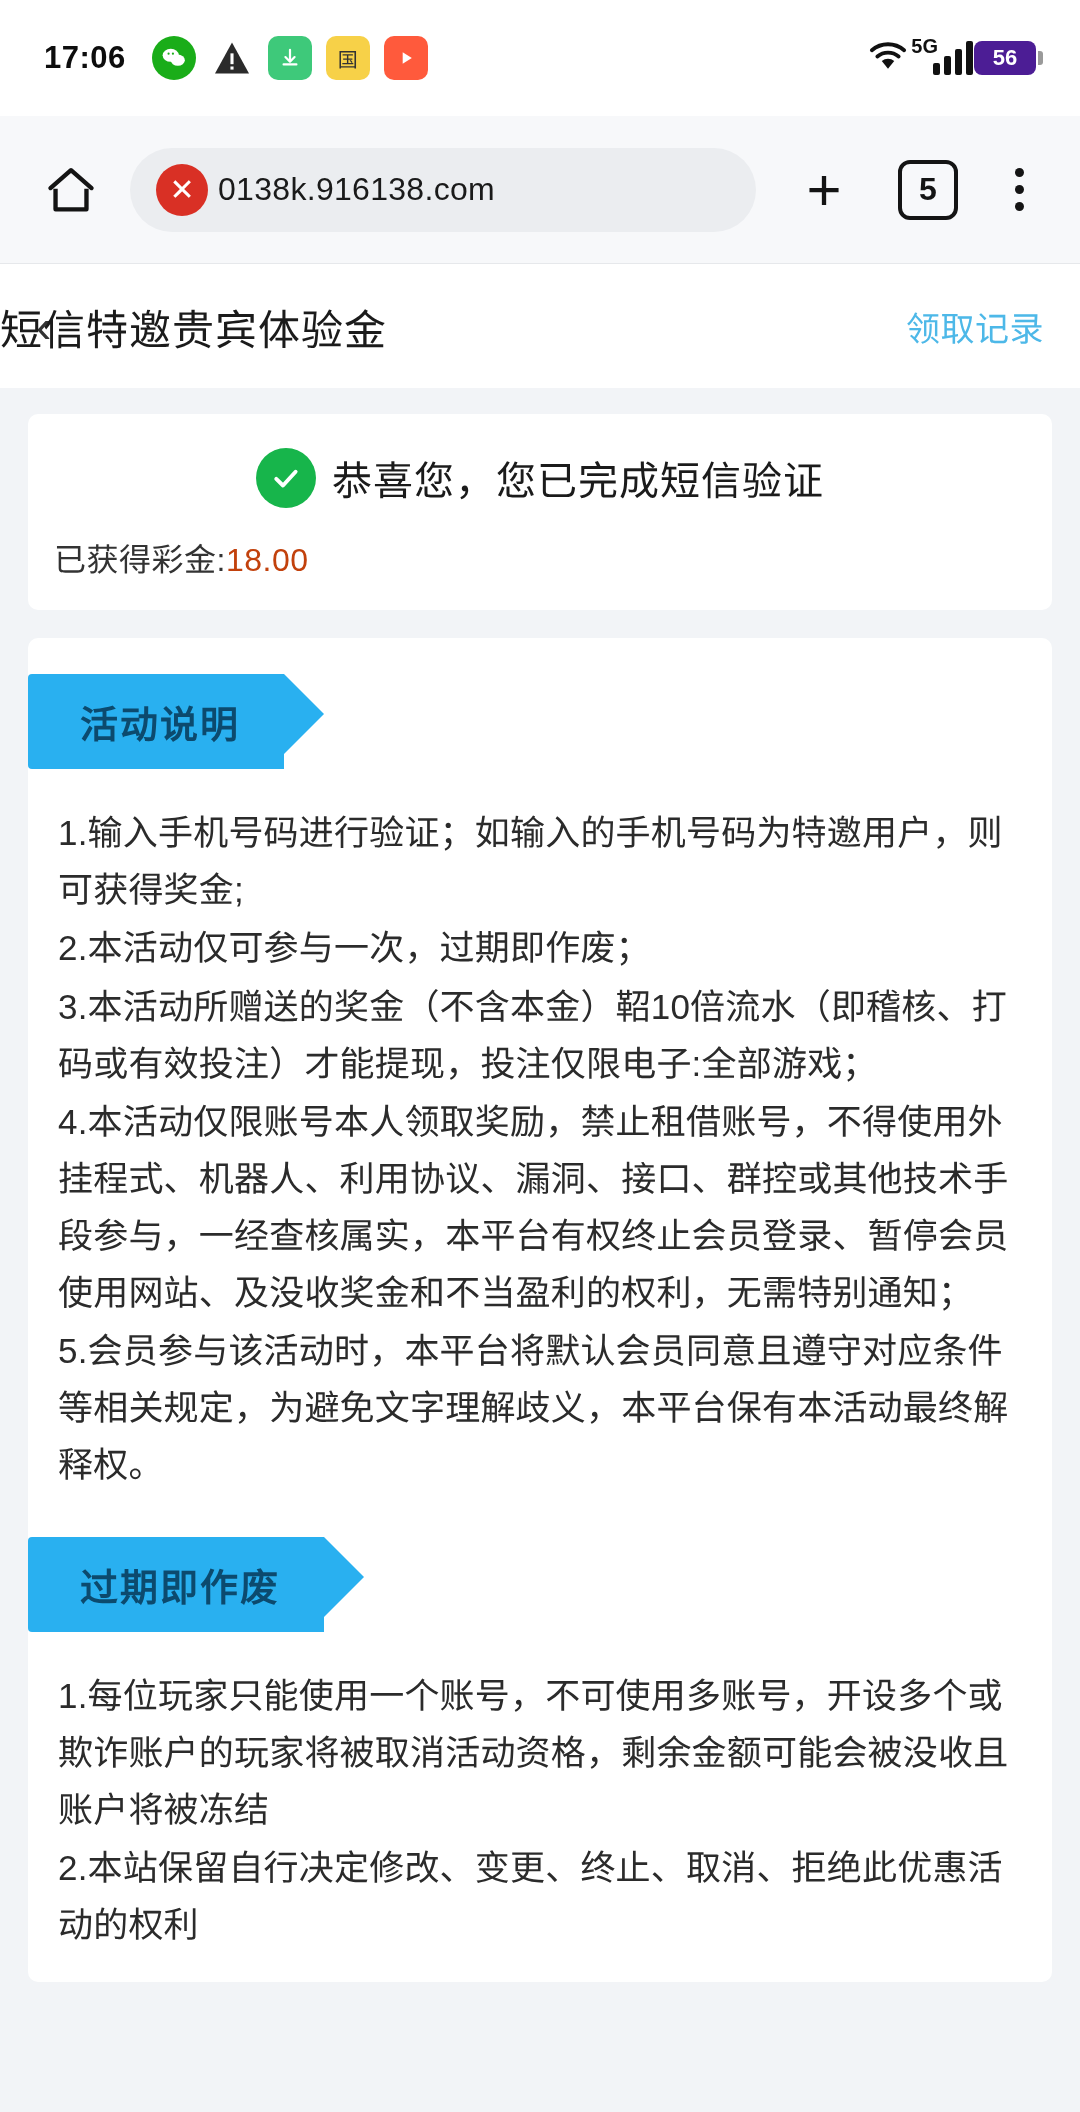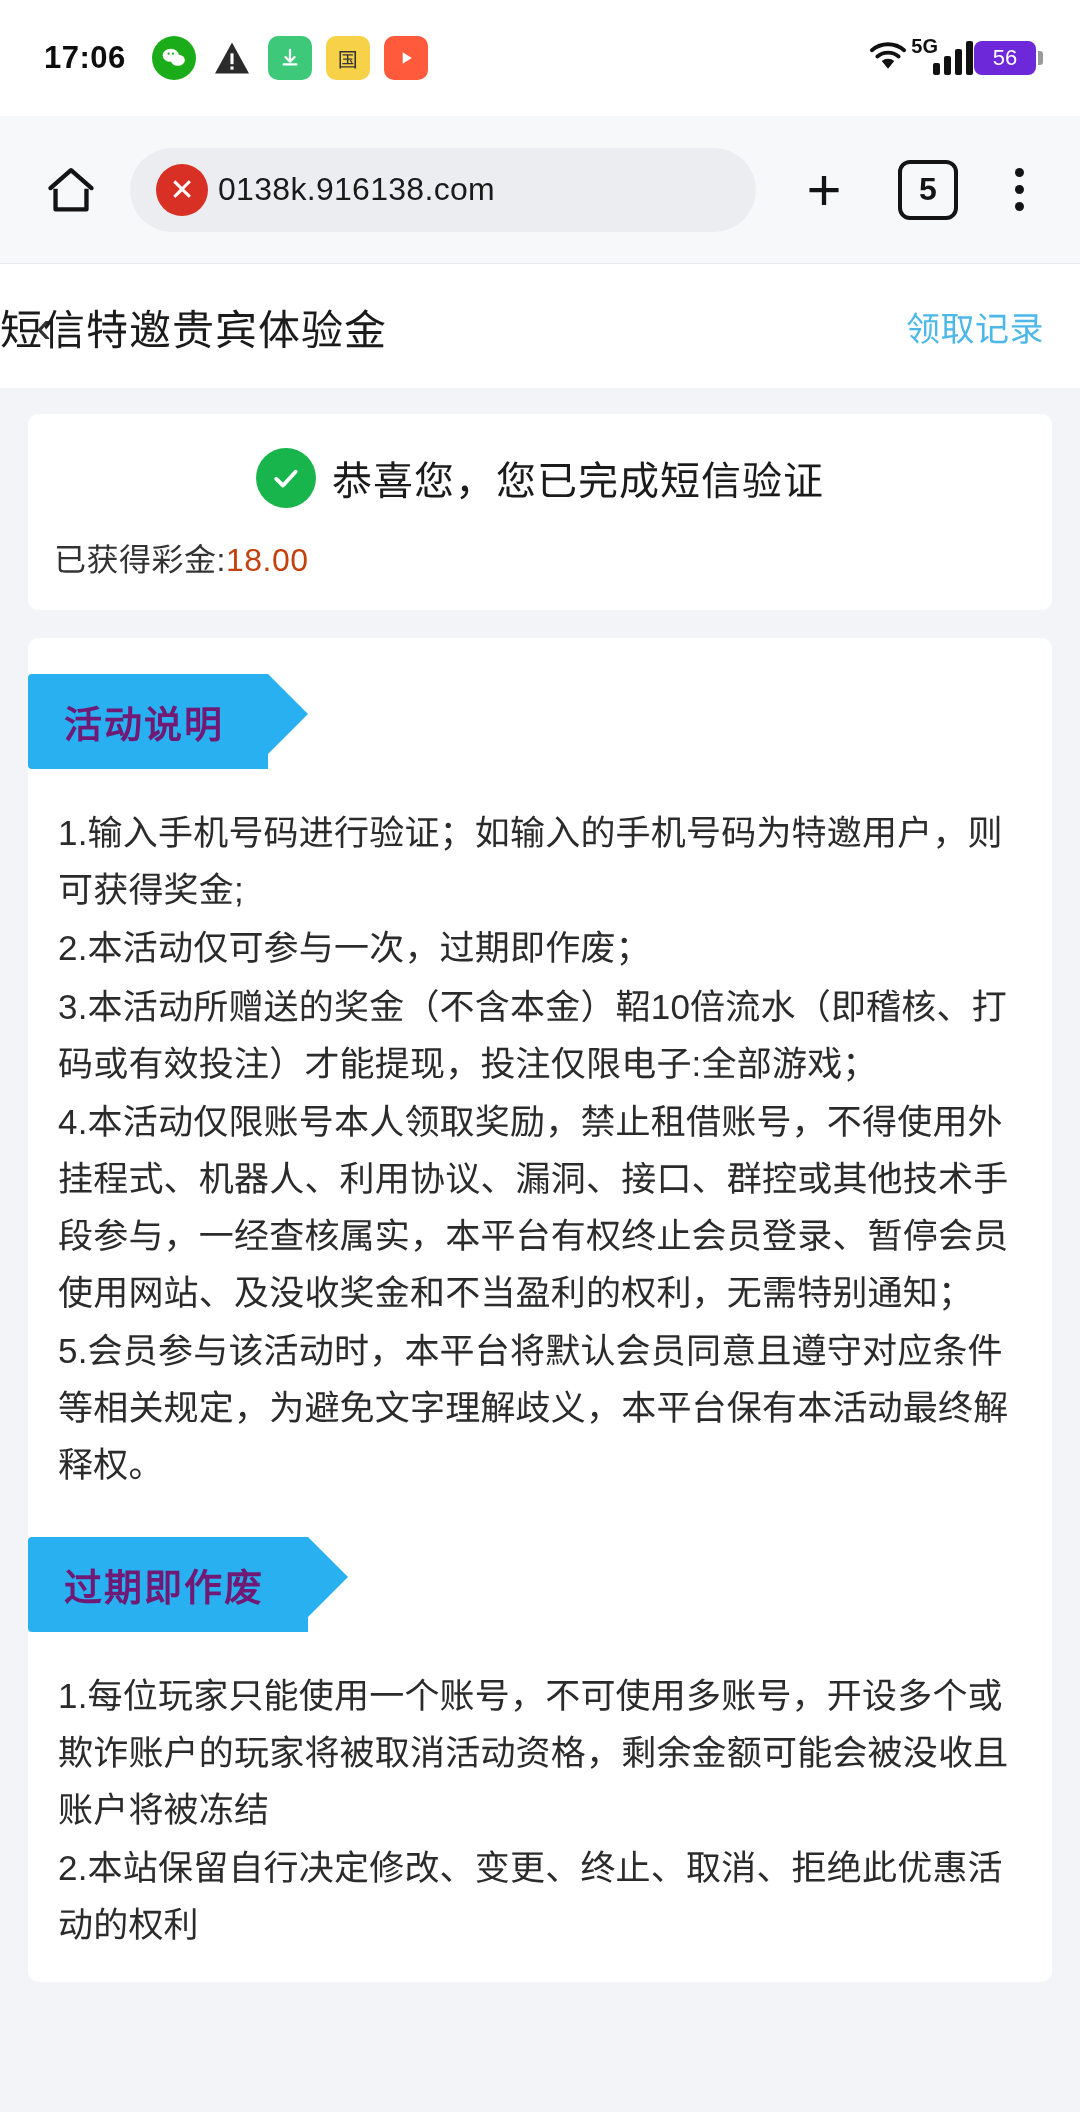--- a/index.html
+++ b/index.html
@@ -89,24 +89,24 @@
     border-radius: 2px;
   }
   .sig-bars i:nth-child(1) { height: 12px; }
   .sig-bars i:nth-child(2) { height: 19px; }
   .sig-bars i:nth-child(3) { height: 26px; }
   .sig-bars i:nth-child(4) { height: 34px; }
   .battery {
     width: 62px;
     height: 34px;
     border-radius: 8px;
-    background: #6d28d9;
+    background: #4c1d95;
     color: #fff;
     font-size: 22px;
-    font-weight: 400;
+    font-weight: 700;
     display: flex;
     align-items: center;
     justify-content: center;
     position: relative;
   }
   .battery::after {
     content: "";
     position: absolute;
     right: -7px;
     top: 10px;
@@ -292,25 +292,25 @@
   .info-card {
     margin-top: 28px;
     padding-bottom: 20px;
     min-height: 200px;
   }
 
   .ribbon {
     display: inline-block;
     position: relative;
     background: #29b0f0;
-    color: #701a75;
+    color: #0c4a6e;
     font-size: 38px;
     font-weight: 700;
     letter-spacing: 2px;
-    padding: 20px 44px 20px 36px;
+    padding: 20px 44px 20px 52px;
     margin: 36px 0 0 0;
     border-radius: 4px 0 0 4px;
   }
   .ribbon::after {
     content: "";
     position: absolute;
     right: -40px;
     top: 0;
     width: 0;
     height: 0;

